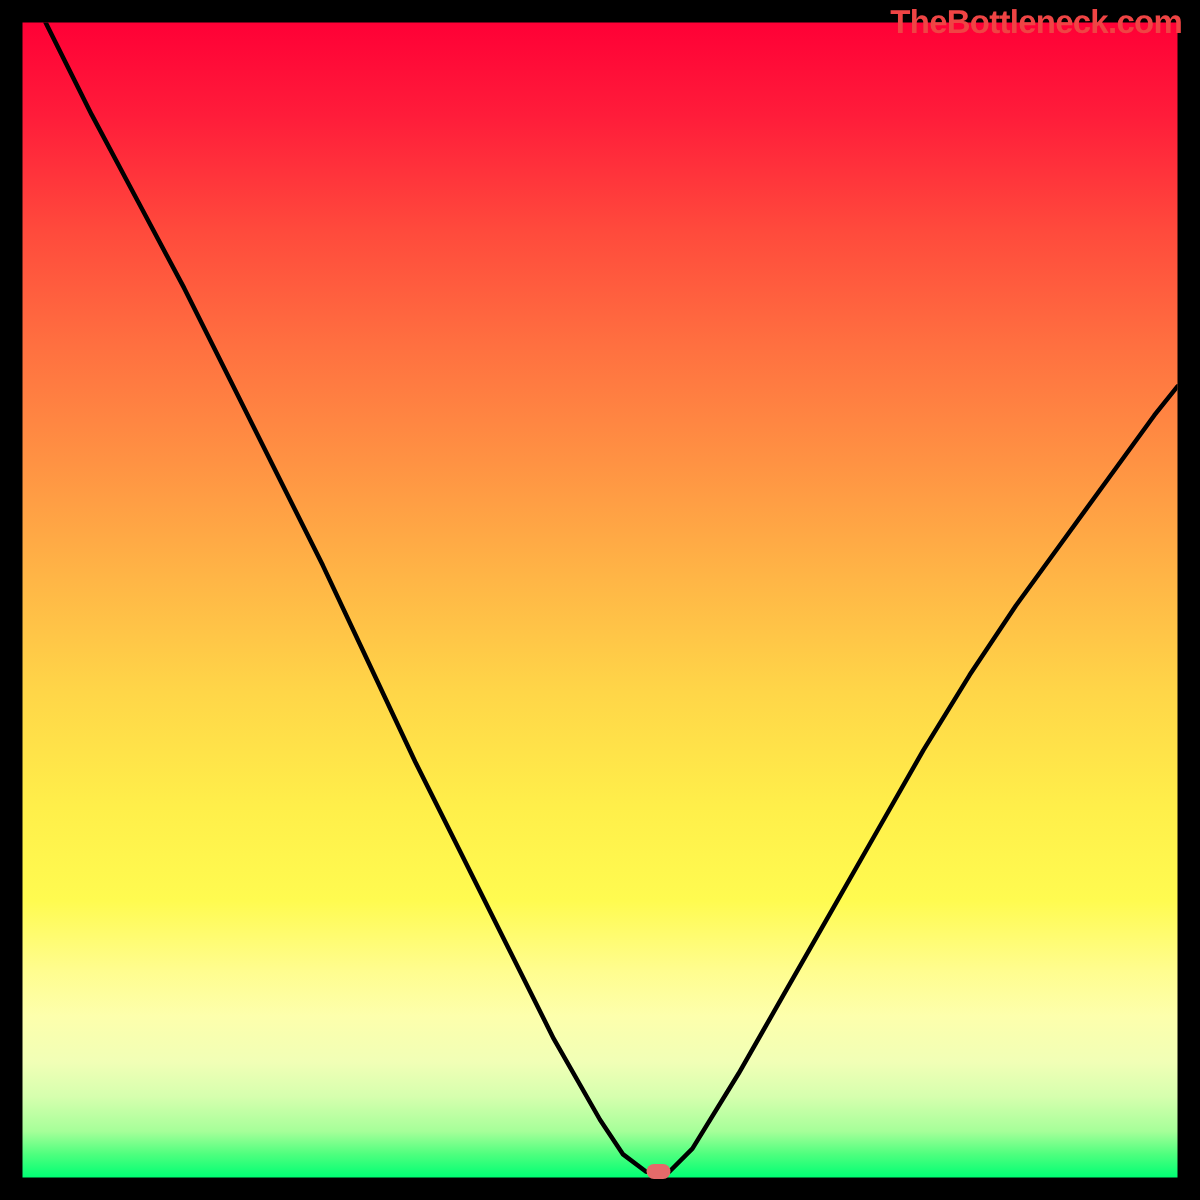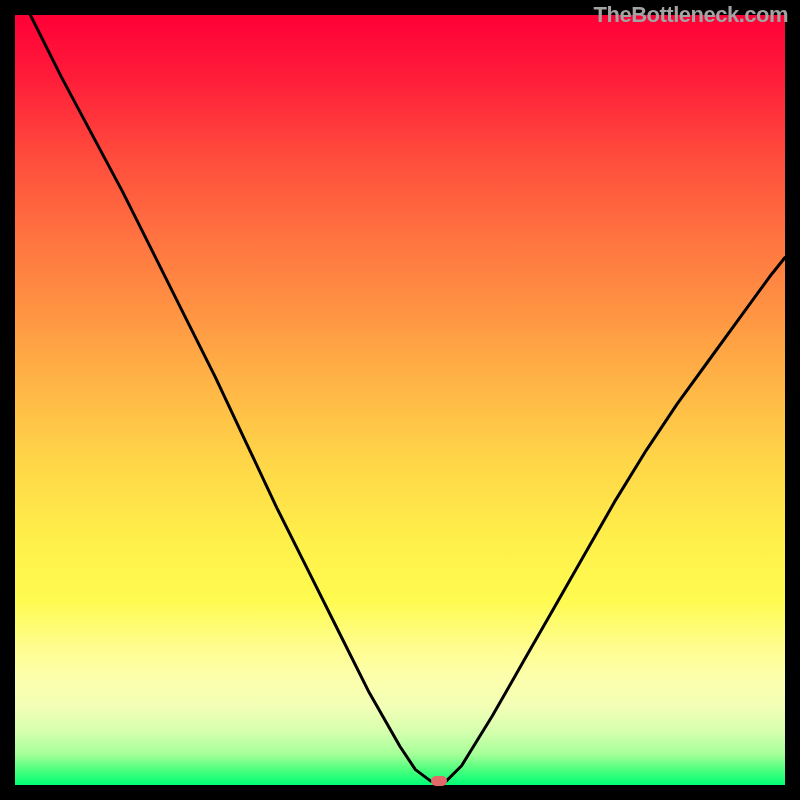--- a/index.html
+++ b/index.html
@@ -7,21 +7,21 @@
   .frame {
     position: relative;
     width: 800px;
     height: 800px;
     background: #000;
   }
   .watermark {
     position: absolute;
     top: 2px;
     right: 12px;
-    color: #a3a3a3;
+    color: #ef4444;
     font-family: Arial, Helvetica, sans-serif;
     font-size: 22px;
     font-weight: 600;
     letter-spacing: -0.5px;
     z-index: 10;
   }
   .plot-area {
     position: absolute;
     left: 15px;
     top: 15px;

